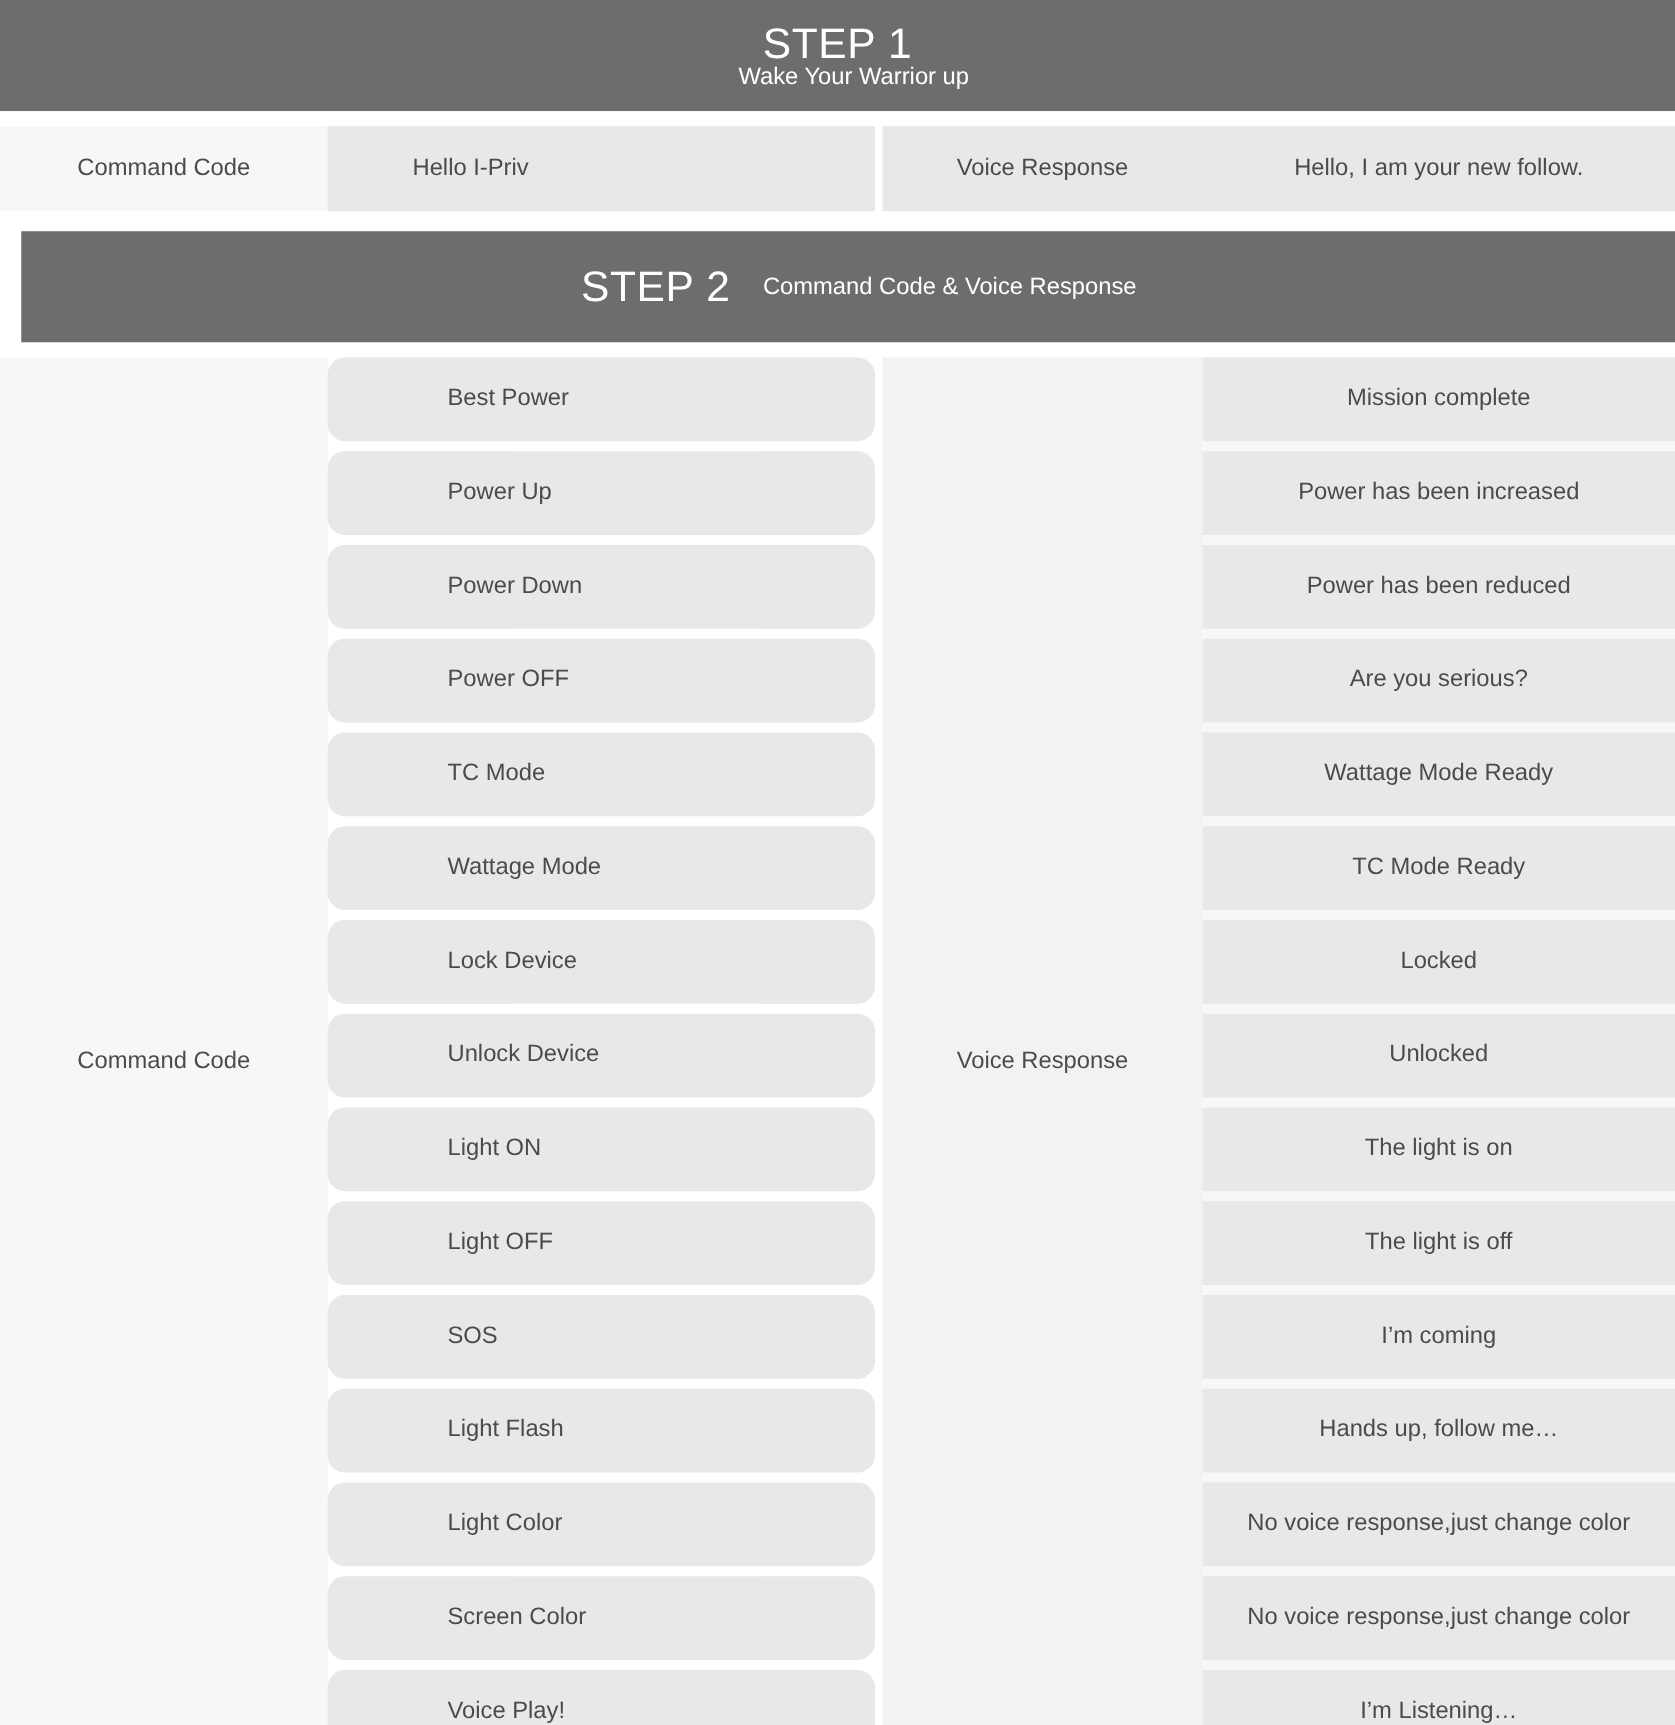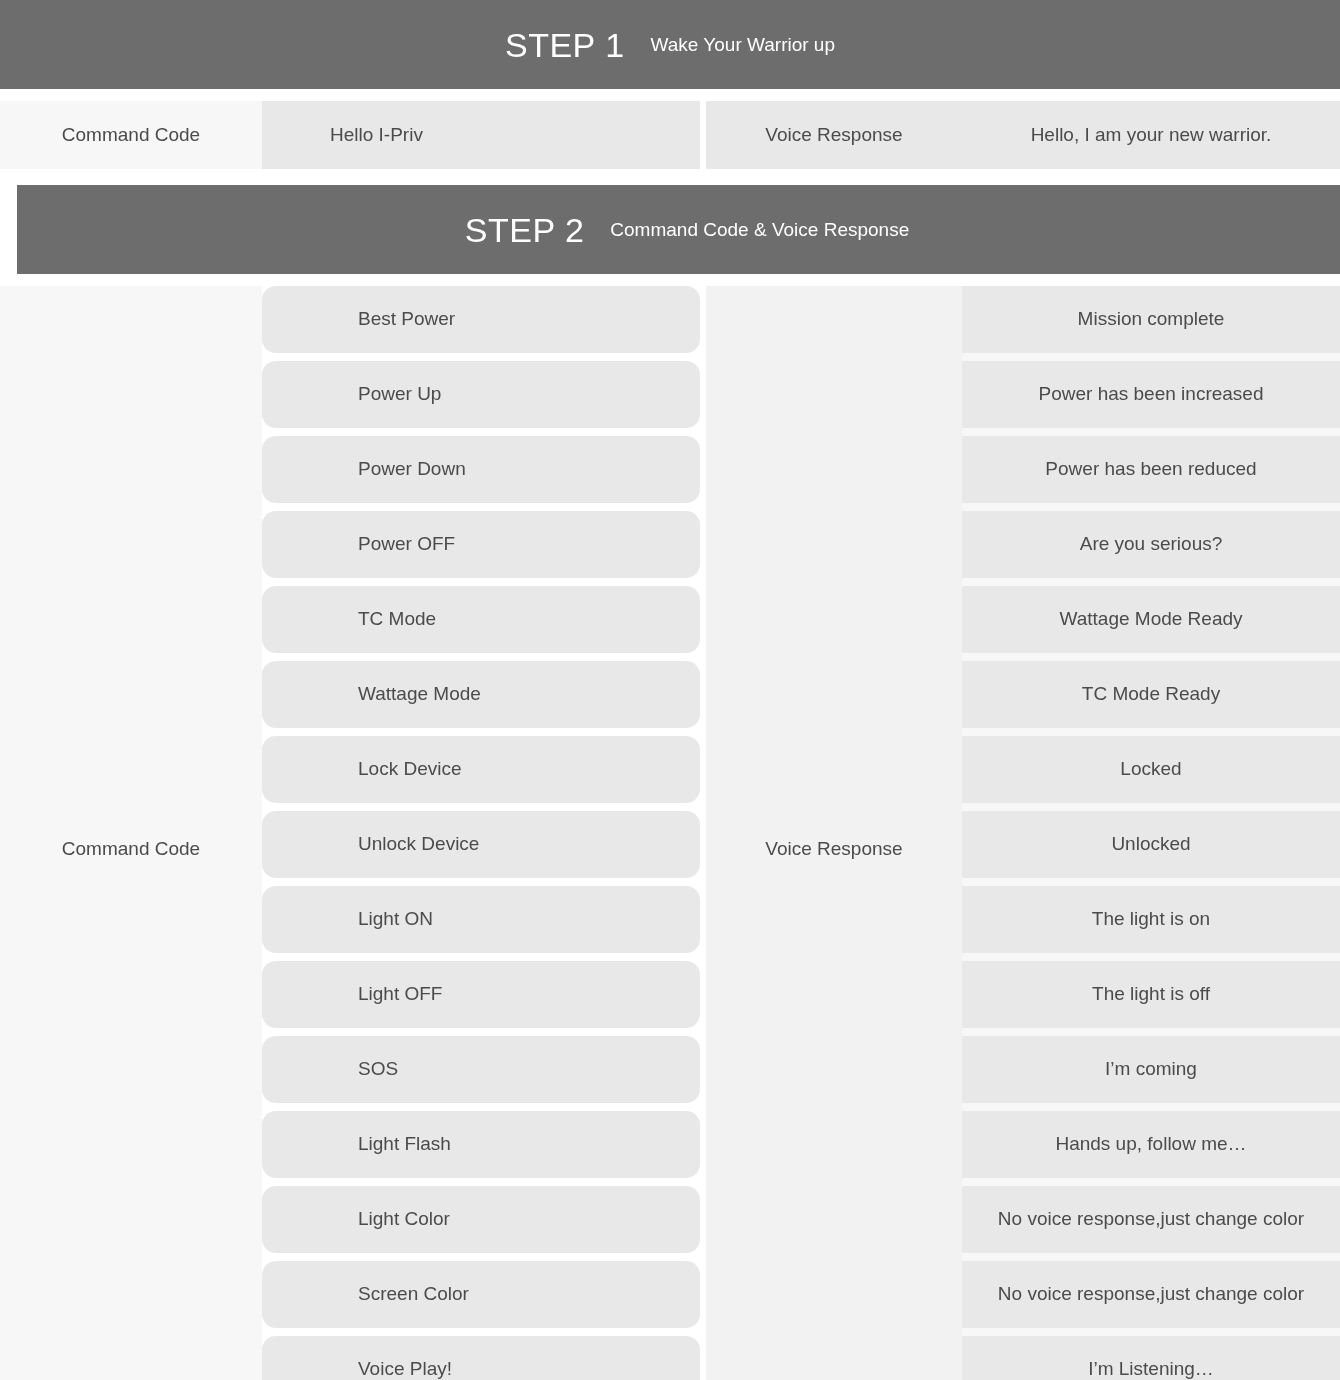--- a/index.html
+++ b/index.html
@@ -18,21 +18,21 @@
 
   
   .step-bar {
     width: 1340px;
     background: #6d6d6d;
     display: flex;
     align-items: center;
     justify-content: center;
     color: #ffffff;
   }
-  .step-bar.step1 { height: 89px; }
+  .step-bar.step1 { height: 89px; flex-direction: column; }
   .step-bar.step2 { height: 89px; margin-left: 17px; }
 
   .step-label {
     font-size: 34px;
     font-weight: 400;
     letter-spacing: 0.5px;
     line-height: 1;
     white-space: nowrap;
   }
   .step-sub {
@@ -169,21 +169,21 @@
 </div>
 
 <div class="spacer-white sp-12"></div>
 
 <div class="step1-row">
   <div class="s1-cmd-label">Command Code</div>
   <div class="s1-cmd-value">Hello I-Priv</div>
   <div class="s1-gap"></div>
   <div class="s1-resp-block">
     <div class="s1-resp-label">Voice Response</div>
-    <div class="s1-resp-value">Hello, I am your new warrior.</div>
+    <div class="s1-resp-value">Hello, I am your new follow.</div>
   </div>
 </div>
 
 <div class="spacer-white sp-16"></div>
 
 <div class="step-bar step2">
   <span class="step-label">STEP 2</span>
   <span class="step-sub">Command Code &amp; Voice Response</span>
 </div>
 

